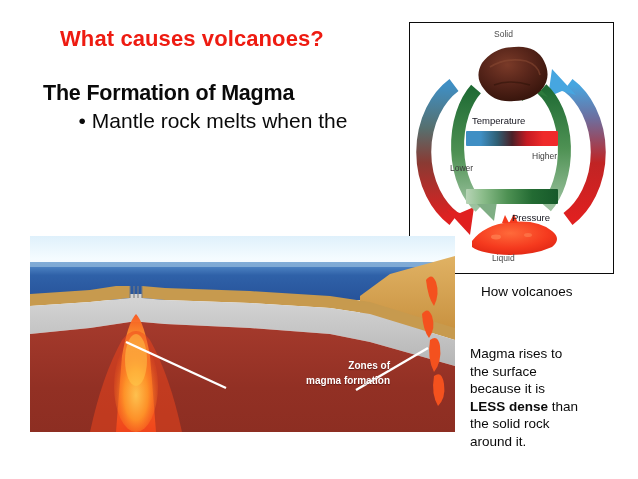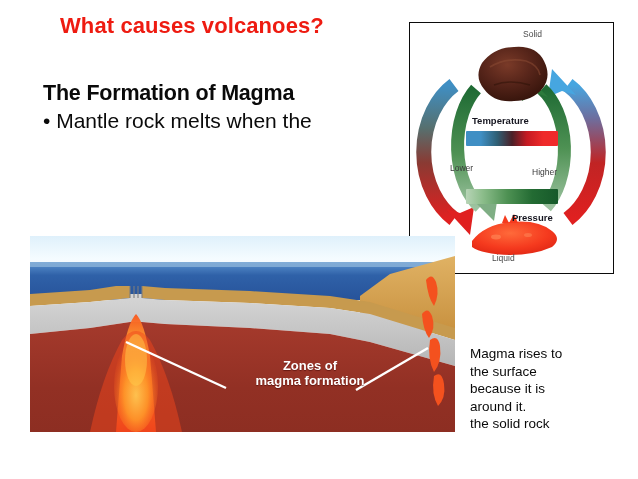--- a/index.html
+++ b/index.html
@@ -13,21 +13,21 @@
     position: relative;
     overflow: hidden;
     font-family: "Liberation Sans", sans-serif;
     background: #ffffff;
   }
 
   
   #slide-title {
     position: absolute;
     left: 60px;
-    top: 13px;
+    top: 26px;
     font-size: 22px;
     font-weight: bold;
     color: #ee1b11;
     letter-spacing: 0.1px;
     white-space: nowrap;
   }
 
   
   #body-text {
     position: absolute;
@@ -37,21 +37,21 @@
     font-size: 21px;
     line-height: 27px;
     color: #0a0a0a;
     margin-left: 15px;
   }
   #body-heading {
     font-weight: bold;
     font-size: 21.5px;
     letter-spacing: -0.2px;
   }
-  .body-line { white-space: nowrap; }
+  .body-line { white-space: nowrap; text-align: center; }
   .blue-text { color: #2a6fd4; }
 
   
   #diagram-box {
     position: absolute;
     left: 409px;
     top: 22px;
     width: 203px;
     height: 250px;
     border: 1.5px solid #0b0b0b;
@@ -59,29 +59,29 @@
     overflow: hidden;
   }
   #diagram-svg { display: block; }
 
   .diagram-label {
     position: absolute;
     font-size: 8.5px;
     color: #4a4a4a;
     white-space: nowrap;
   }
-  #label-solid  { left: 84px; top: 6px; margin-left: 29px; }
+  #label-solid  { left: 84px; top: 6px; }
   #label-liquid { left: 82px; top: 230px; }
   #label-lower  { left: 40px; top: 128px; color: #3a3a3a; margin-top: 12px; }
-  #label-higher { left: 122px; top: 128px; color: #3a3a3a; margin-top: 16px; }
+  #label-higher { left: 122px; top: 128px; color: #3a3a3a; }
 
   .diagram-bold-label {
     position: absolute;
     font-size: 9.5px;
-    font-weight: bold;
+    font-weight: normal;
     color: #15151f;
     white-space: nowrap;
   }
   #label-temperature { left: 62px; top: 92px; }
   #label-pressure    { left: 74px; top: 189px; padding-left: 28px; }
 
   .grad-bar {
     position: absolute;
     left: 56px;
     width: 92px;
@@ -111,22 +111,22 @@
     overflow: hidden;
     background: #ffffff;
   }
   #cross-section svg { display: block; }
 
   #zones-label {
     position: absolute;
     left: 230px;
     top: 358px;
     width: 160px;
-    text-align: center;
-    font-size: 13px;
+    text-align: right;
+    font-size: 10px;
     font-weight: bold;
     line-height: 15px;
     color: #ffffff;
     text-shadow: 0 1px 1px rgba(60,0,0,0.55);
     pointer-events: none;
   }
 
   
   #caption-animation {
     position: absolute;
@@ -329,21 +329,23 @@
     </g>
   </svg>
 </div>
 
 <div id="zones-label">
   <div>Zones of</div>
   <div>magma formation</div>
 </div>
 
 <div id="caption-animation">
+  <div>How volcanoes</div>
 </div>
 
 <div id="caption-magma">
   <div>Magma rises to</div>
   <div>the surface</div>
   <div>because it is</div>
+  <div><b>LESS dense</b><span> than</span></div>
+  <div>the solid rock</div>
   <div>around it.</div>
-  <div>the solid rock</div>
 </div>
 
 </body></html>

